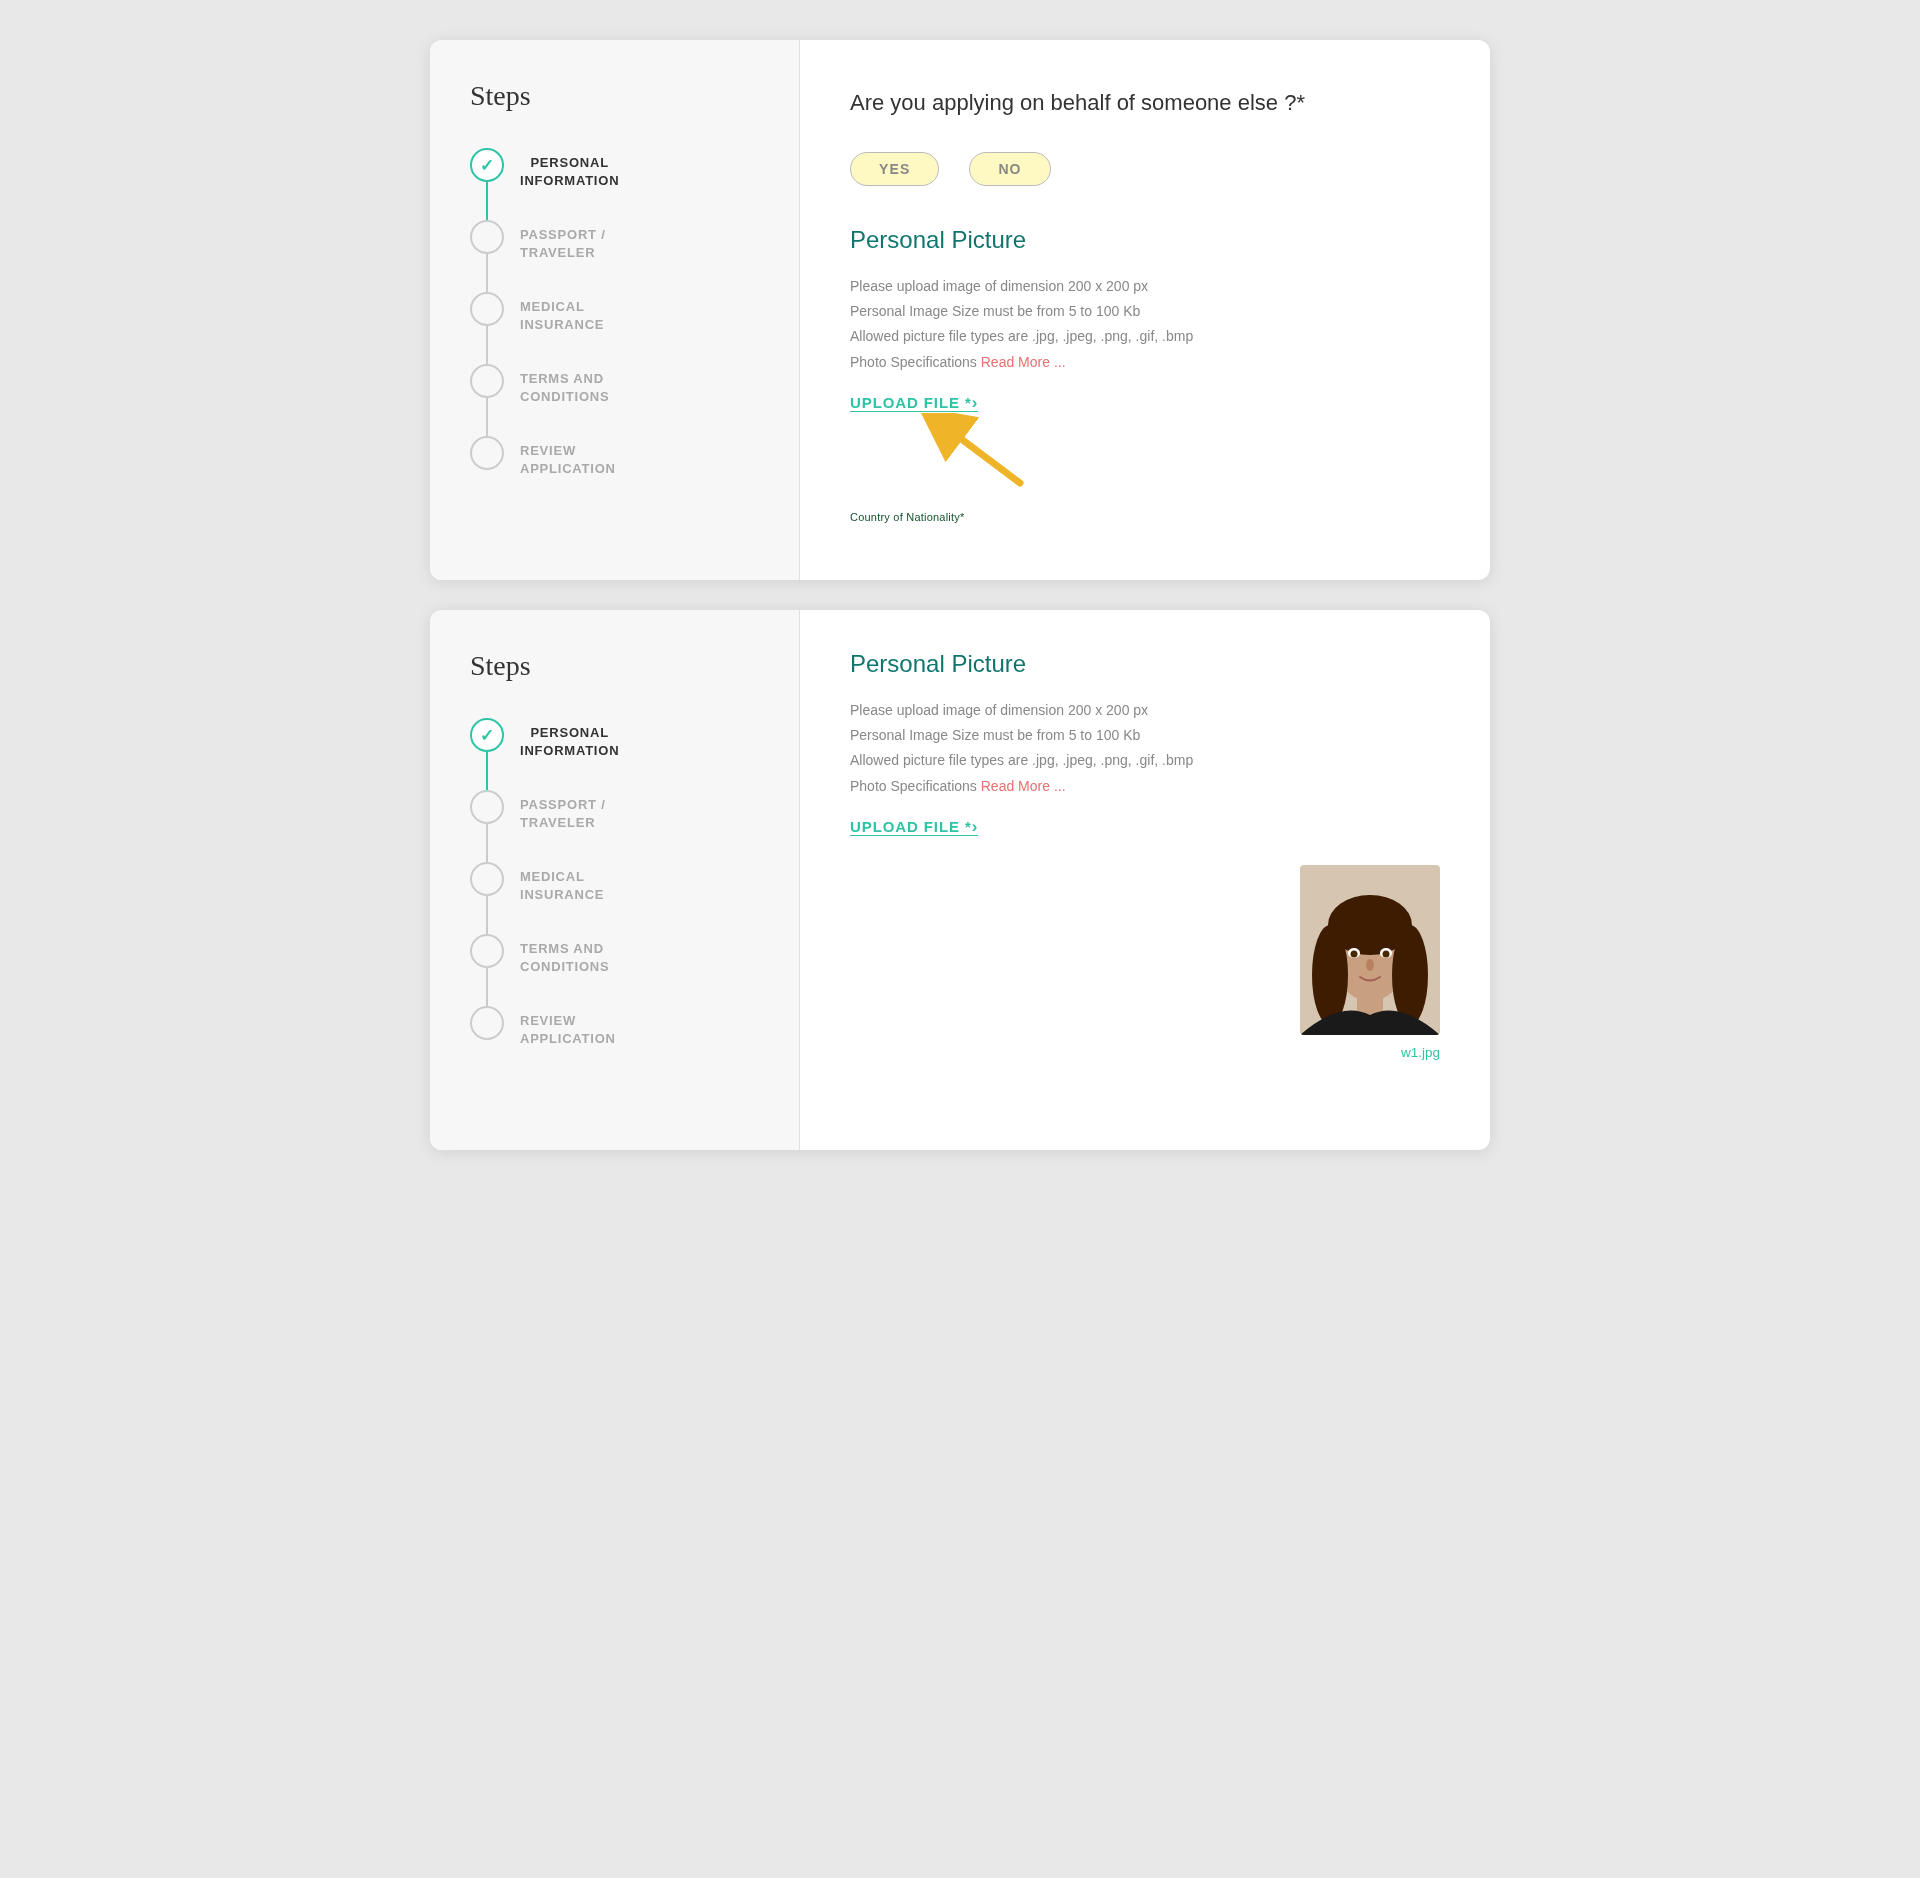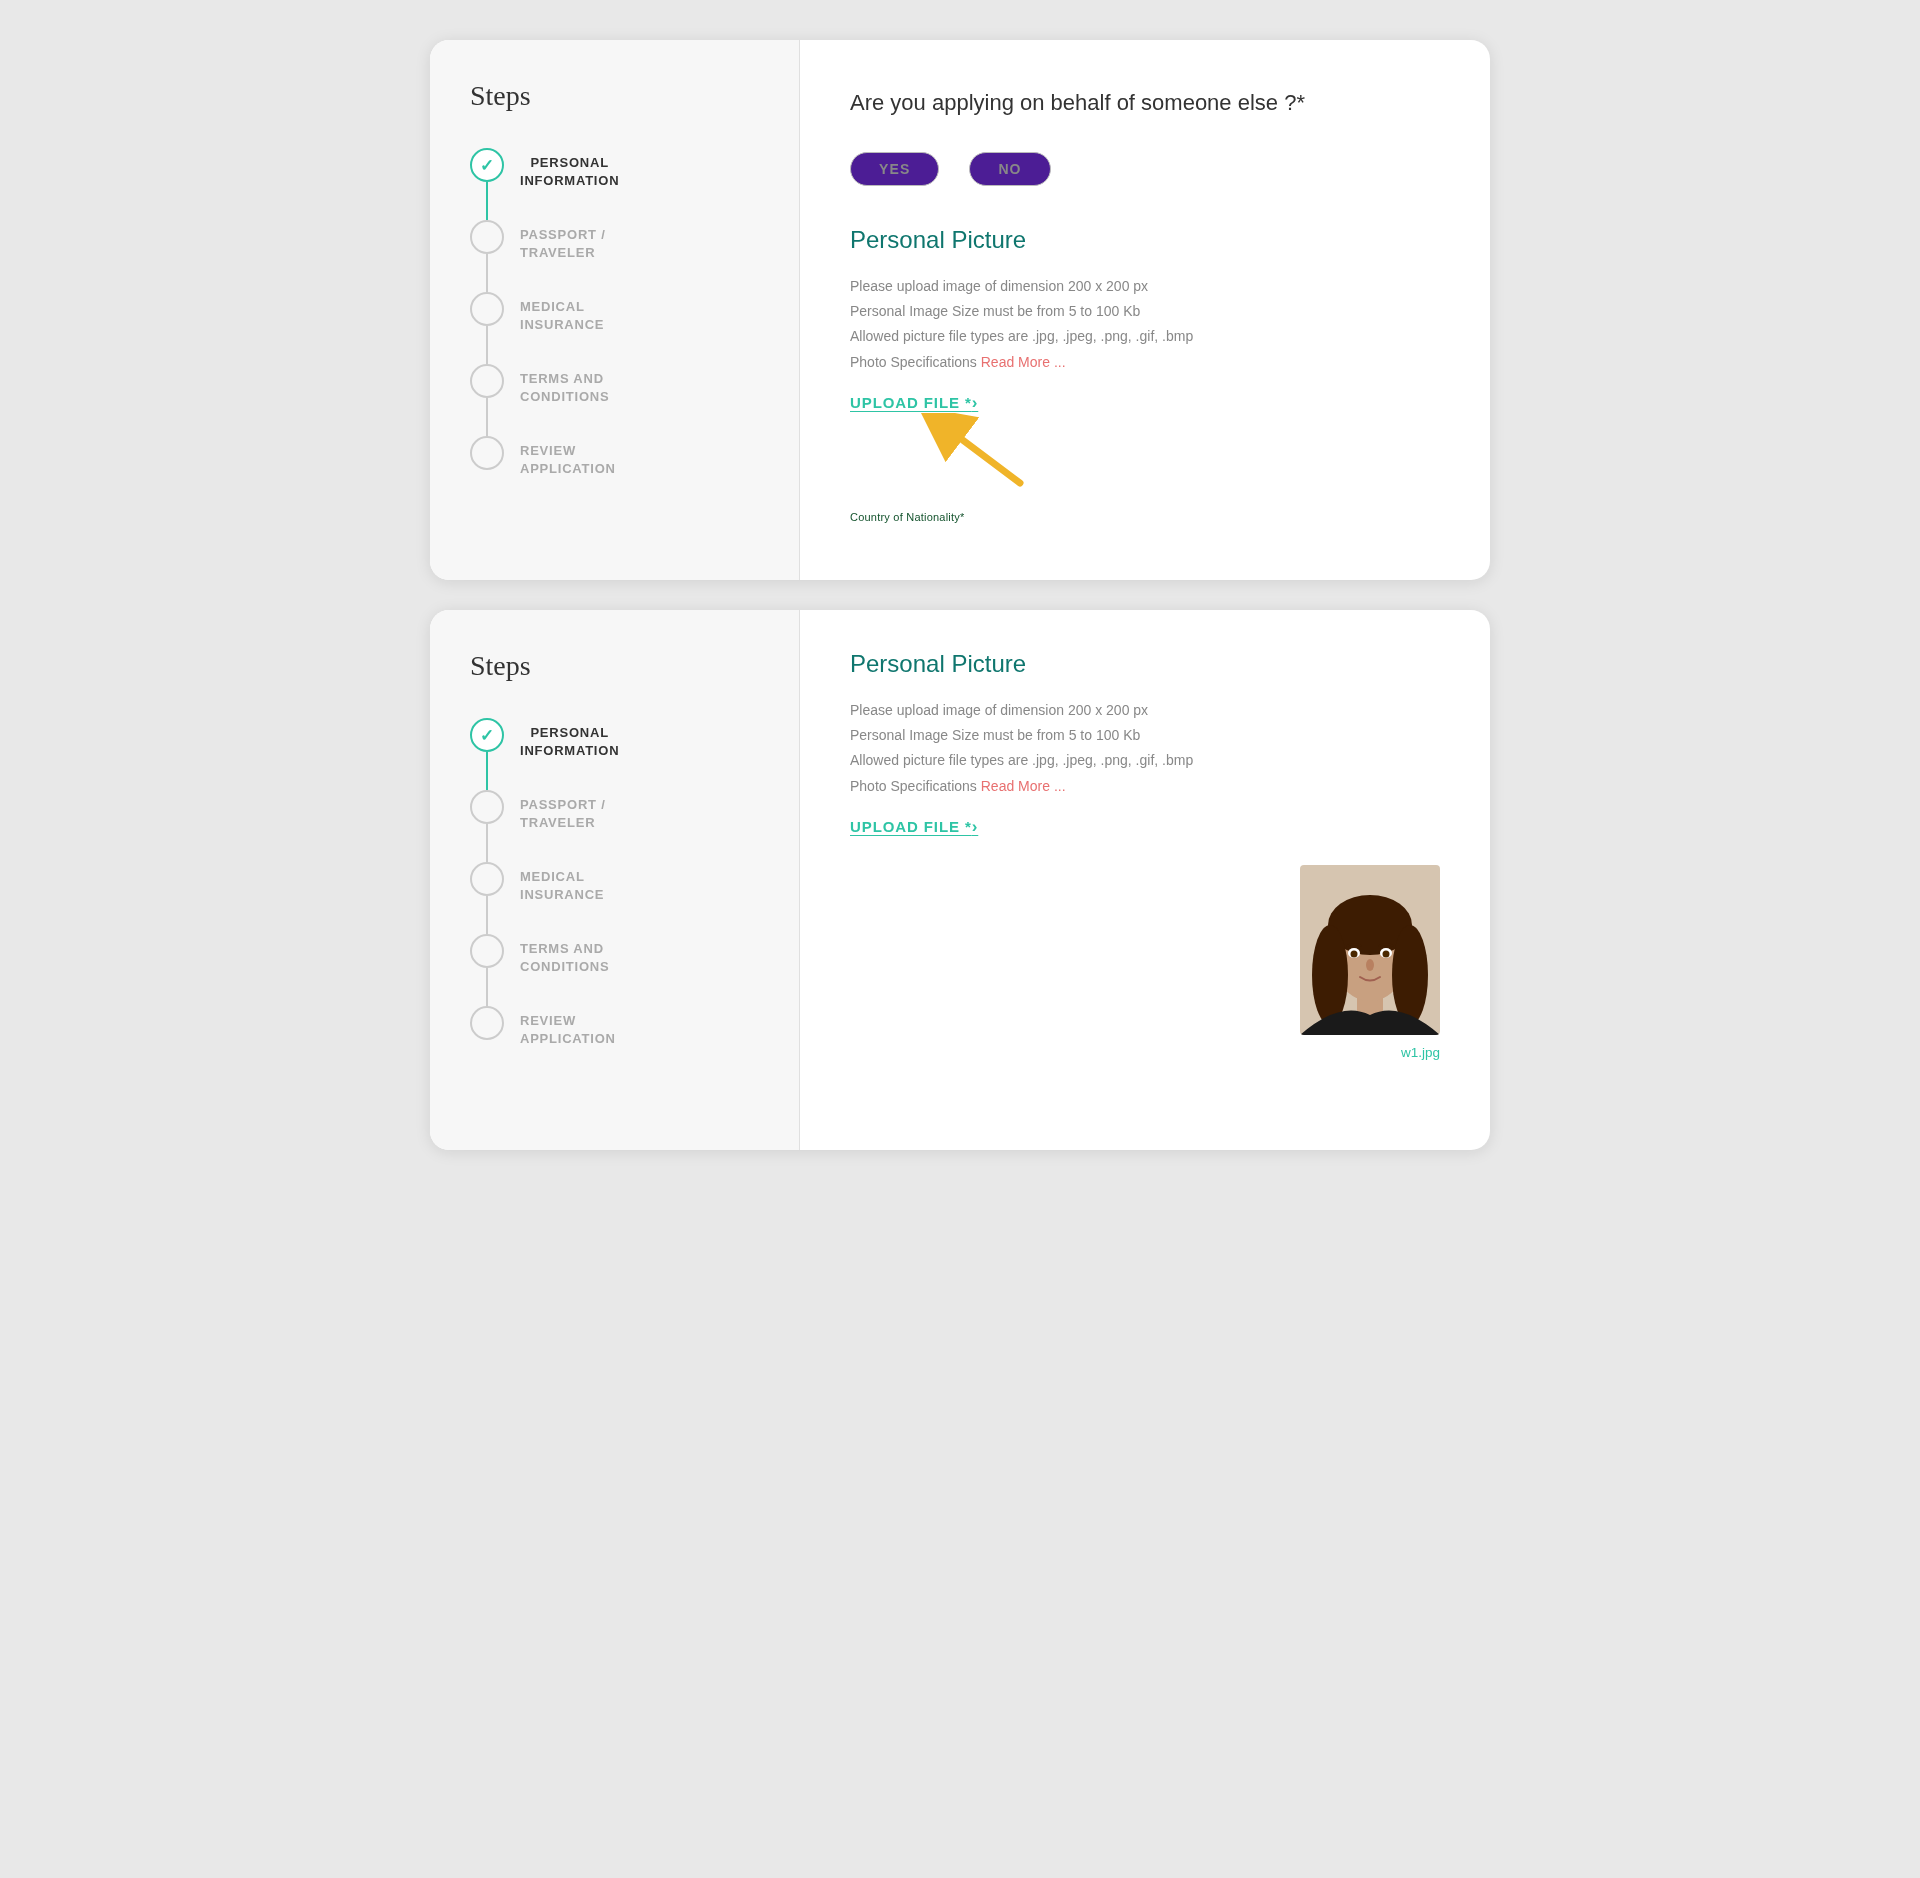--- a/index.html
+++ b/index.html
@@ -10,21 +10,21 @@
       display: flex;
       flex-direction: column;
       align-items: center;
       justify-content: flex-start;
       padding: 40px 20px;
       gap: 30px;
     }
 
     .card {
       background: #fff;
-      border-radius: 19px;
+      border-radius: 12px;
       box-shadow: 0 2px 16px rgba(0,0,0,0.10);
       display: flex;
       width: 1060px;
       min-height: 540px;
       overflow: hidden;
     }
 
     
     .sidebar {
       width: 370px;
@@ -127,21 +127,21 @@
 
     .question-text {
       font-size: 22px;
       color: #333;
       font-weight: 400;
       margin-right: 28px;
     }
 
     .btn-choice {
       border: 1.5px solid #bbb;
-      background: #4c1d95;
+      background: #fef9c3;
       border-radius: 20px;
       padding: 8px 28px;
       font-size: 14px;
       font-weight: 600;
       color: #888;
       cursor: pointer;
       margin-right: 14px;
       letter-spacing: 0.08em;
       transition: border-color 0.2s;
     }

